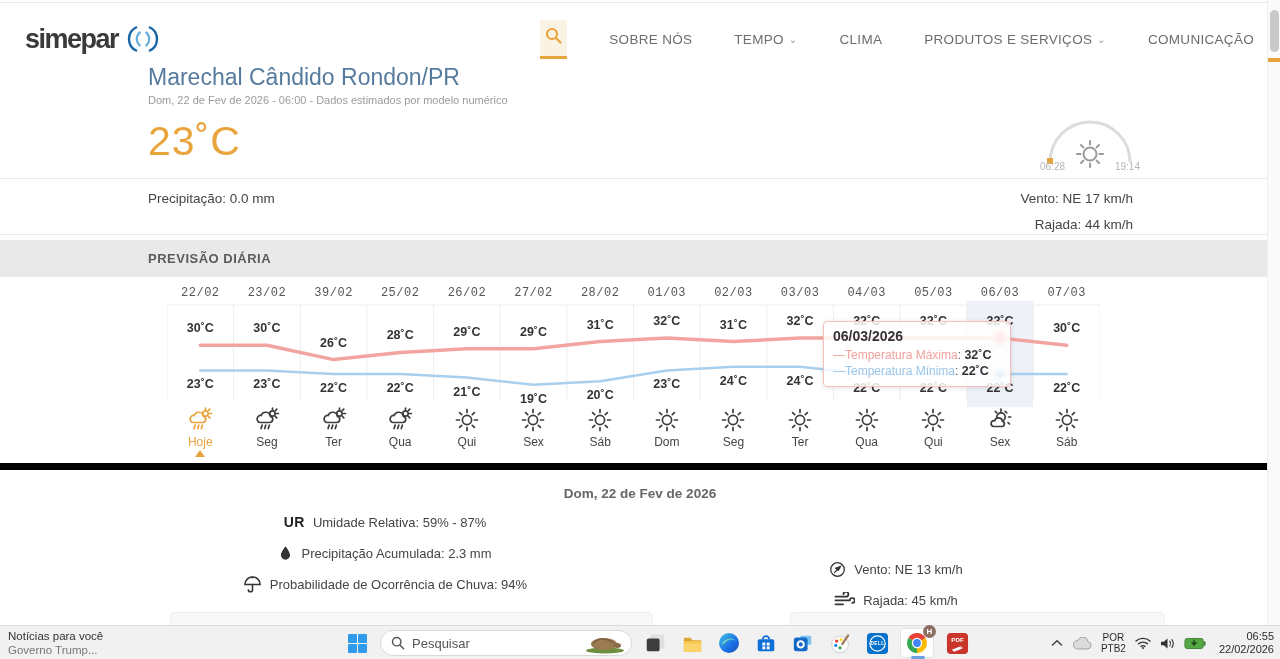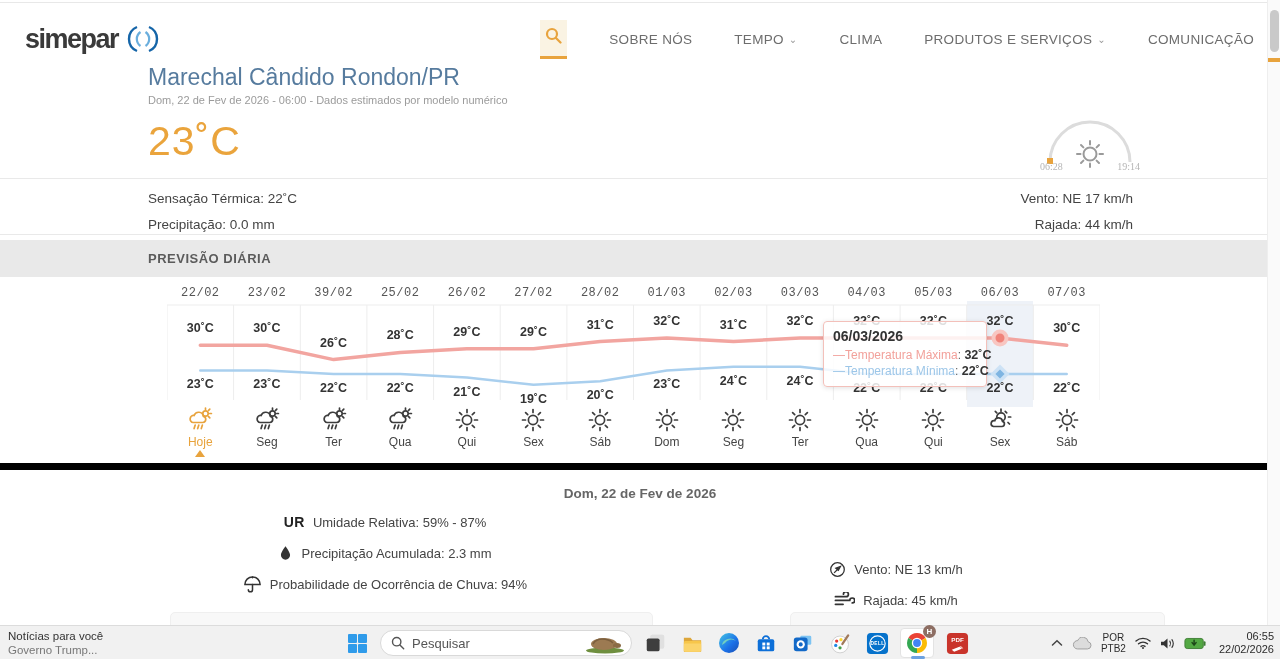--- a/index.html
+++ b/index.html
@@ -14,21 +14,21 @@
   .nav { margin-left:auto; display:flex; align-items:center; gap:42px; padding-right:26px; }
   .nav-item { font-size:13.5px; color:#6d6d6d; letter-spacing:.3px; white-space:nowrap; cursor:pointer; display:flex; align-items:center; gap:5px; }
   .nav-item .chev { font-size:10px; color:#9a9a9a; }
   .search-tab { background:#faf3e3; border-bottom:3px solid #e8a33d; padding:7px 5px 8px; cursor:pointer; }
 
   
   .loc-title { position:absolute; top:64px; left:148px; font-size:23px; color:#567b9e; font-weight:400; }
   .loc-sub { position:absolute; top:94px; left:148px; font-size:11px; color:#9b9b9b; }
   .big-temp { position:absolute; top:118px; left:148px; font-size:41px; color:#eaa43c; letter-spacing:1px; }
   .sun-arc { position:absolute; top:116px; left:1040px; width:100px; height:54px; }
-  .sun-arc .t { position:absolute; bottom:-2px; font-size:10px; color:#b5b5b5;font-family:Liberation Serif, serif; }
+  .sun-arc .t { position:absolute; bottom:-2px; font-size:10px; color:#b5b5b5; }
   .sun-arc .t.rise { left:0; } .sun-arc .t.set { right:0; }
 
   .divider { position:absolute; left:0; width:1280px; height:1px; background:#e9e9e9; }
 
   
   .conditions { position:absolute; top:186px; left:0; width:1280px; padding:0 147px 0 148px; display:flex; justify-content:space-between; }
   .cond-col { font-size:13.5px; color:#444; line-height:26px; }
   .cond-col.right { text-align:right; }
 
   
@@ -38,21 +38,21 @@
   .chart-wrap { position:absolute; top:277px; left:167px; width:933px; height:186px; }
   #chart-body { position:absolute; inset:0; }
   .date-cell { position:absolute; top:9px; text-align:center; font-size:12px; color:#555; letter-spacing:.5px;font-family:Liberation Mono, monospace; }
   .chart-svg { position:absolute; left:0; top:26px; }
   .col-highlight { position:absolute; top:24px; height:106px; background:#eef2f8; }
   .tlabel { position:absolute; text-align:center; font-size:12.5px; font-weight:bold; color:#333; }
   .day-cell { position:absolute; top:130px; display:flex; flex-direction:column; align-items:center; cursor:pointer; }
   .day-label { font-size:12px; color:#444; margin-top:2px; }
   .day-cell.active .day-label { color:#e8a33d; }
   .today-caret { position:absolute; top:173px; width:0; height:0; border-left:5px solid transparent; border-right:5px solid transparent; border-bottom:7px solid #e8a33d; }
-  .tooltip { position:absolute; left:656px; top:44px; width:164px; background:rgba(255,255,255,.84); border:1px solid #f3c0ba; border-radius:4px; box-shadow:0 1px 5px rgba(0,0,0,.12); padding:6px 9px 7px; z-index:3; }
+  .tooltip { position:absolute; left:656px; top:44px; width:188px; background:rgba(255,255,255,.84); border:1px solid #f3c0ba; border-radius:4px; box-shadow:0 1px 5px rgba(0,0,0,.12); padding:6px 9px 7px; z-index:3; }
   .tt-date { font-size:14px; font-weight:bold; color:#333; margin-bottom:3px; }
   .tt-row { font-size:12px; color:#666; line-height:16px; white-space:nowrap; }
   .tt-label::before { content:"—"; }
   .tt-label.max { color:#f2a19b; }
   .tt-label.min { color:#9cc6e8; }
   .tt-row b { color:#333; font-size:12.5px; }
 
   
   .details { position:absolute; top:463px; left:0; width:1280px; height:149px; border-top:7px solid #000000; }
   .details-heading { position:absolute; top:16px; left:0; width:100%; text-align:center; font-size:13.5px; font-weight:bold; color:#666; }
@@ -151,21 +151,20 @@
       </g>
     </svg>
     <span class="t rise">06:28</span>
     <span class="t set">19:14</span>
   </div>
 
   <div class="divider" style="top:178px"></div>
 
   <div class="conditions">
     <div class="cond-col">
-      <div>Sensação Térmica: 22˚C</div>
       <div>Precipitação: 0.0 mm</div>
     </div>
     <div class="cond-col right">
       <div>Vento: NE 17 km/h</div>
       <div>Rajada: 44 km/h</div>
     </div>
   </div>
   <div class="divider" style="top:234px"></div>
 
   <div class="section-bar">

